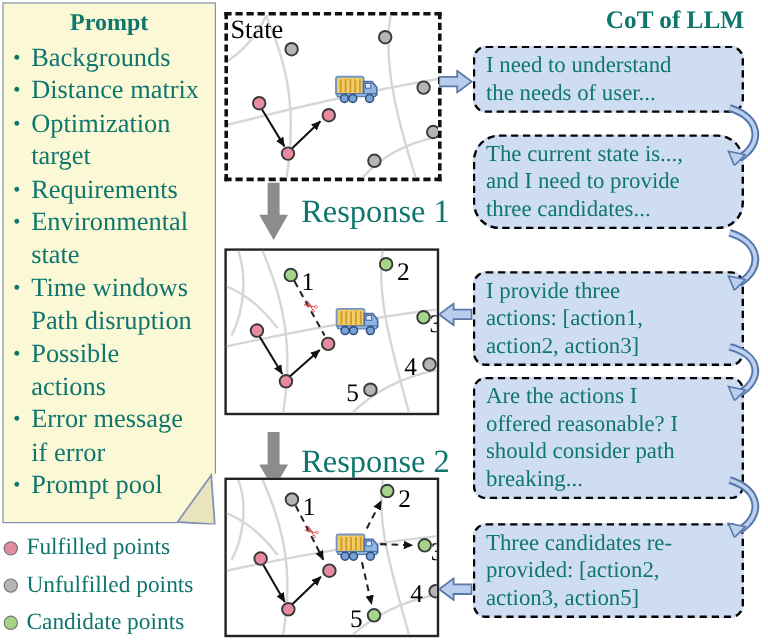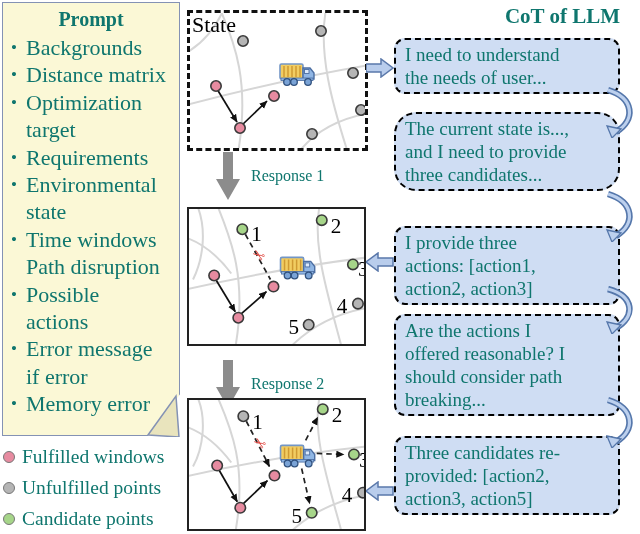--- a/index.html
+++ b/index.html
@@ -30,21 +30,21 @@
   .road{stroke:#d6d6d6;stroke-width:2;fill:none;}
   .solidpath{stroke:#111;stroke-width:1.7;fill:none;}
   .dashpath{stroke:#222;stroke-width:1.7;stroke-dasharray:5.5,4;fill:none;}
   .ptnum{font-family:"Liberation Serif",serif;font-size:21px;fill:#000;}
   .maplabel{font-family:"Liberation Serif",serif;font-size:22px;fill:#000;}
   .scissors{font-size:15px;fill:#e2504a;}
 
   
   .resp-row{position:absolute;display:flex;align-items:center;gap:11px;}
   #resp1{left:216px;top:152px;} #resp2{left:216px;top:360px;}
-  .resp-label{font-size:16px;}
+  .resp-label{font-size:27px;}
 
   
   .cot-title{position:absolute;left:394px;top:4px;width:226px;text-align:right;
              font-weight:bold;font-size:21px;}
   .cot-box{position:absolute;left:394px;width:226px;box-sizing:border-box;background:#cfddf3;
            border:2.6px dashed #000;border-radius:11px;padding:3px 9px;
            font-size:19px;line-height:23px;white-space:pre-line;}
   #cot1{top:38px;} #cot2{top:112px;border-radius:22px;} #cot3{top:226px;} #cot4{top:314px;} #cot5{top:436px;}
   .blk-arrow{position:absolute;}
   .connector{position:absolute;left:604px;}
@@ -63,32 +63,32 @@
 target</li>
       <li>Requirements</li>
       <li>Environmental
 state</li>
       <li>Time windows
 Path disruption</li>
       <li>Possible
 actions</li>
       <li>Error message
 if error</li>
-      <li>Memory error</li>
+      <li>Prompt pool</li>
     </ul>
     <svg class="fold" width="34" height="44">
       <polygon points="34,0 34,44 0,44" fill="#ffffff"></polygon>
       <polygon points="1,42 32,44 29,3" fill="#e9e4bd" stroke="#8492b4" stroke-width="1.5"></polygon>
     </svg>
   </div>
 
   <div class="legend">
     <div class="legend-row">
       <span class="dot dot-f"></span>
-      <span>Fulfilled windows</span>
+      <span>Fulfilled points</span>
     </div>
     <div class="legend-row">
       <span class="dot dot-u"></span>
       <span>Unfulfilled points</span>
     </div>
     <div class="legend-row">
       <span class="dot dot-c"></span>
       <span>Candidate points</span>
     </div>
   </div>

